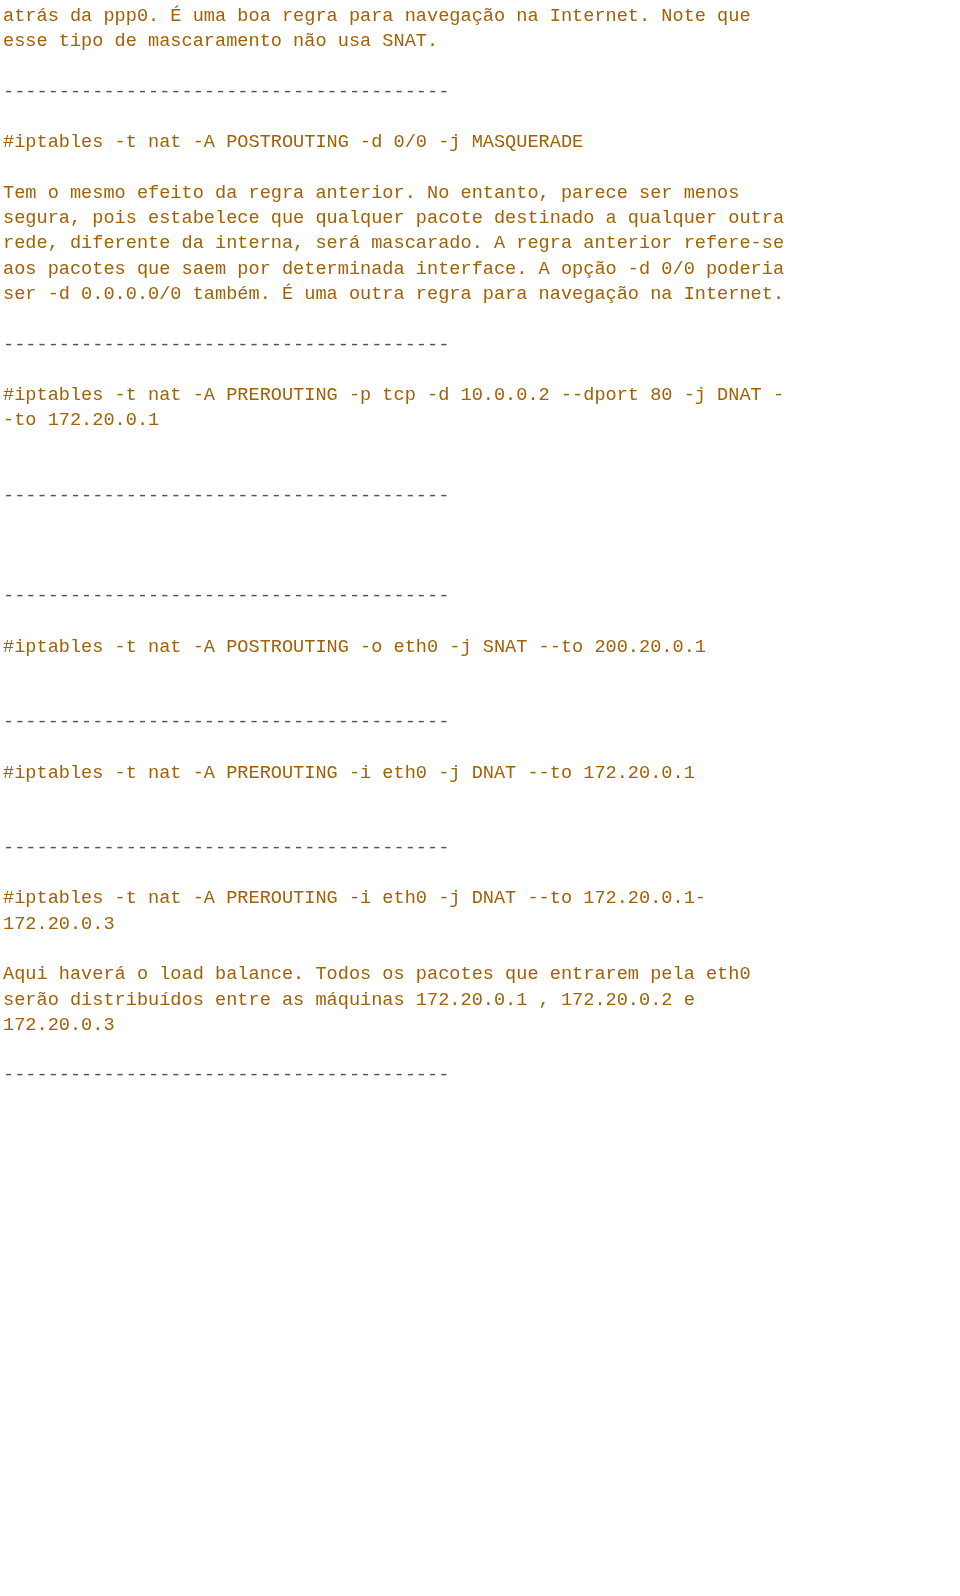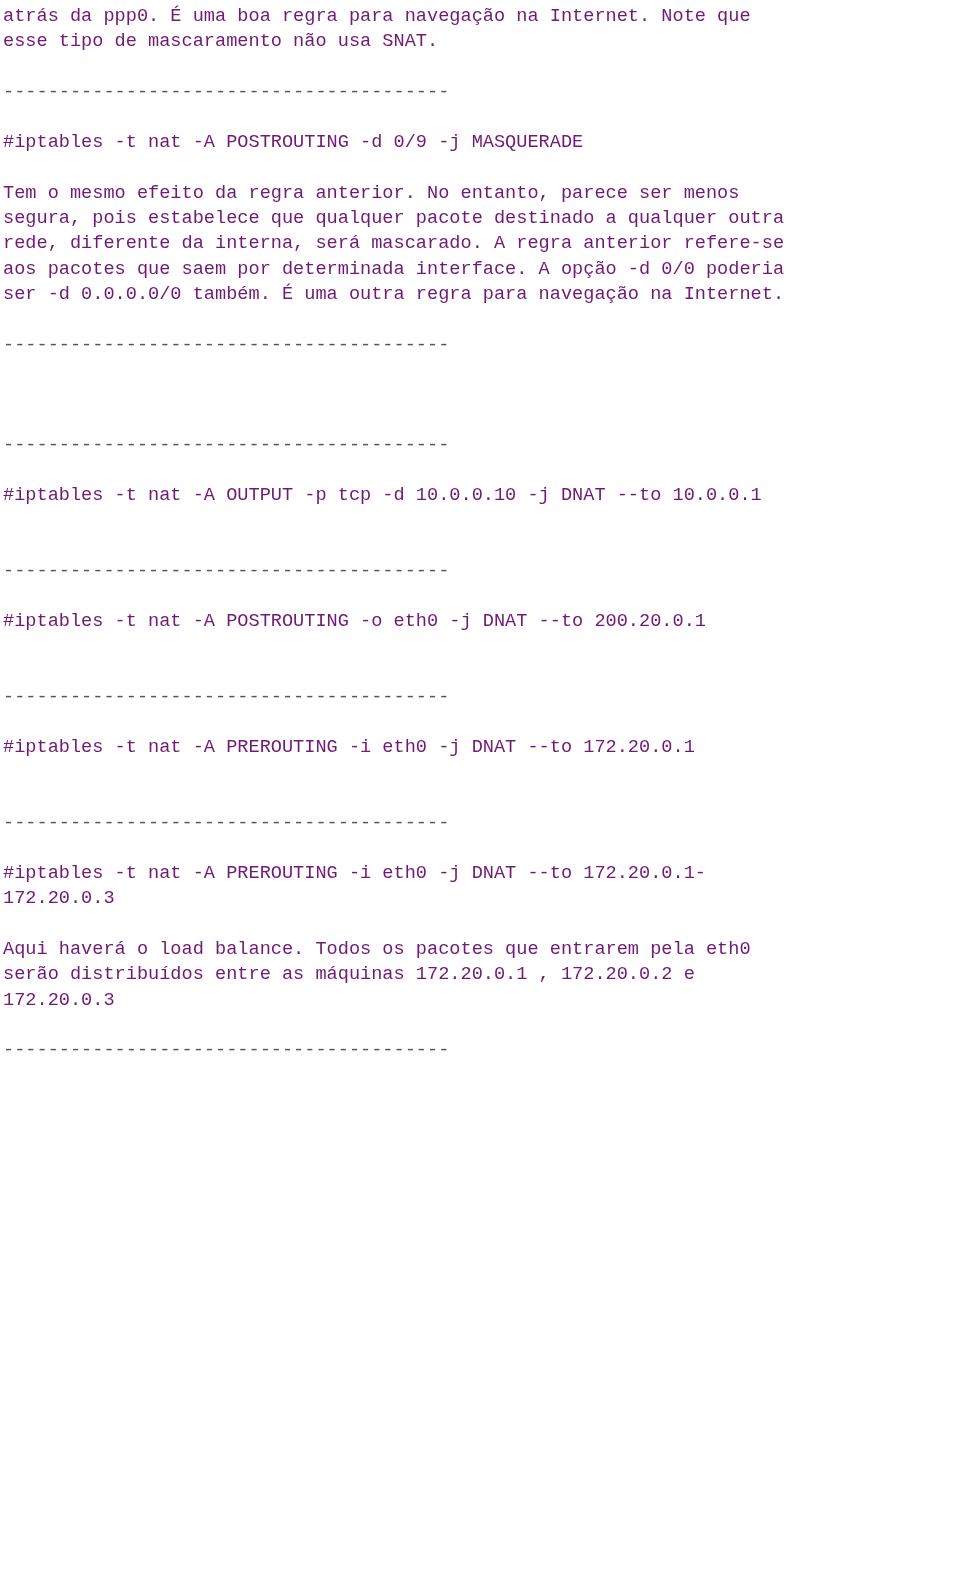--- a/index.html
+++ b/index.html
@@ -24,21 +24,21 @@
   }
   .doc-flow {
     position: absolute;
     left: 3px;
     top: 0px;
     width: 954px;
   }
   .block {
     font-size: 18.6px;
     line-height: 25.4px;
-    color: #701a75;
+    color: #a16207;
     white-space: pre-wrap;
     letter-spacing: 0px;
     word-spacing: 0px;
   }
   .para {
     margin: 0;
     padding: 0;
   }
   .cmd {
     margin: 0;
@@ -61,46 +61,47 @@
 
     <div class="spacer-top"></div>
 
     <div class="block para">atrás da ppp0. É uma boa regra para navegação na Internet. Note que
 esse tipo de mascaramento não usa SNAT.</div>
 
     <div class="gap-sm"></div>
 
     <div class="block divider">----------------------------------------</div>
     <div class="gap-sm"></div>
-    <div class="block cmd">#iptables -t nat -A POSTROUTING -d 0/9 -j MASQUERADE</div>
+    <div class="block cmd">#iptables -t nat -A POSTROUTING -d 0/0 -j MASQUERADE</div>
     <div class="gap-sm"></div>
     <div class="block para">Tem o mesmo efeito da regra anterior. No entanto, parece ser menos
 segura, pois estabelece que qualquer pacote destinado a qualquer outra
 rede, diferente da interna, será mascarado. A regra anterior refere-se
 aos pacotes que saem por determinada interface. A opção -d 0/0 poderia
 ser -d 0.0.0.0/0 também. É uma outra regra para navegação na Internet.</div>
 
     <div class="gap-sm"></div>
 
     <div class="block divider">----------------------------------------</div>
     <div class="gap-sm"></div>
+    <div class="block cmd">#iptables -t nat -A PREROUTING -p tcp -d 10.0.0.2 --dport 80 -j DNAT -
+-to 172.20.0.1</div>
     <div class="gap-sm"></div>
 
     <div class="gap-sm"></div>
 
     <div class="block divider">----------------------------------------</div>
     <div class="gap-sm"></div>
-    <div class="block cmd">#iptables -t nat -A OUTPUT -p tcp -d 10.0.0.10 -j DNAT --to 10.0.0.1</div>
     <div class="gap-sm"></div>
 
     <div class="gap-sm"></div>
 
     <div class="block divider">----------------------------------------</div>
     <div class="gap-sm"></div>
-    <div class="block cmd">#iptables -t nat -A POSTROUTING -o eth0 -j DNAT --to 200.20.0.1</div>
+    <div class="block cmd">#iptables -t nat -A POSTROUTING -o eth0 -j SNAT --to 200.20.0.1</div>
     <div class="gap-sm"></div>
 
     <div class="gap-sm"></div>
 
     <div class="block divider">----------------------------------------</div>
     <div class="gap-sm"></div>
     <div class="block cmd">#iptables -t nat -A PREROUTING -i eth0 -j DNAT --to 172.20.0.1</div>
     <div class="gap-sm"></div>
 
     <div class="gap-sm"></div>

